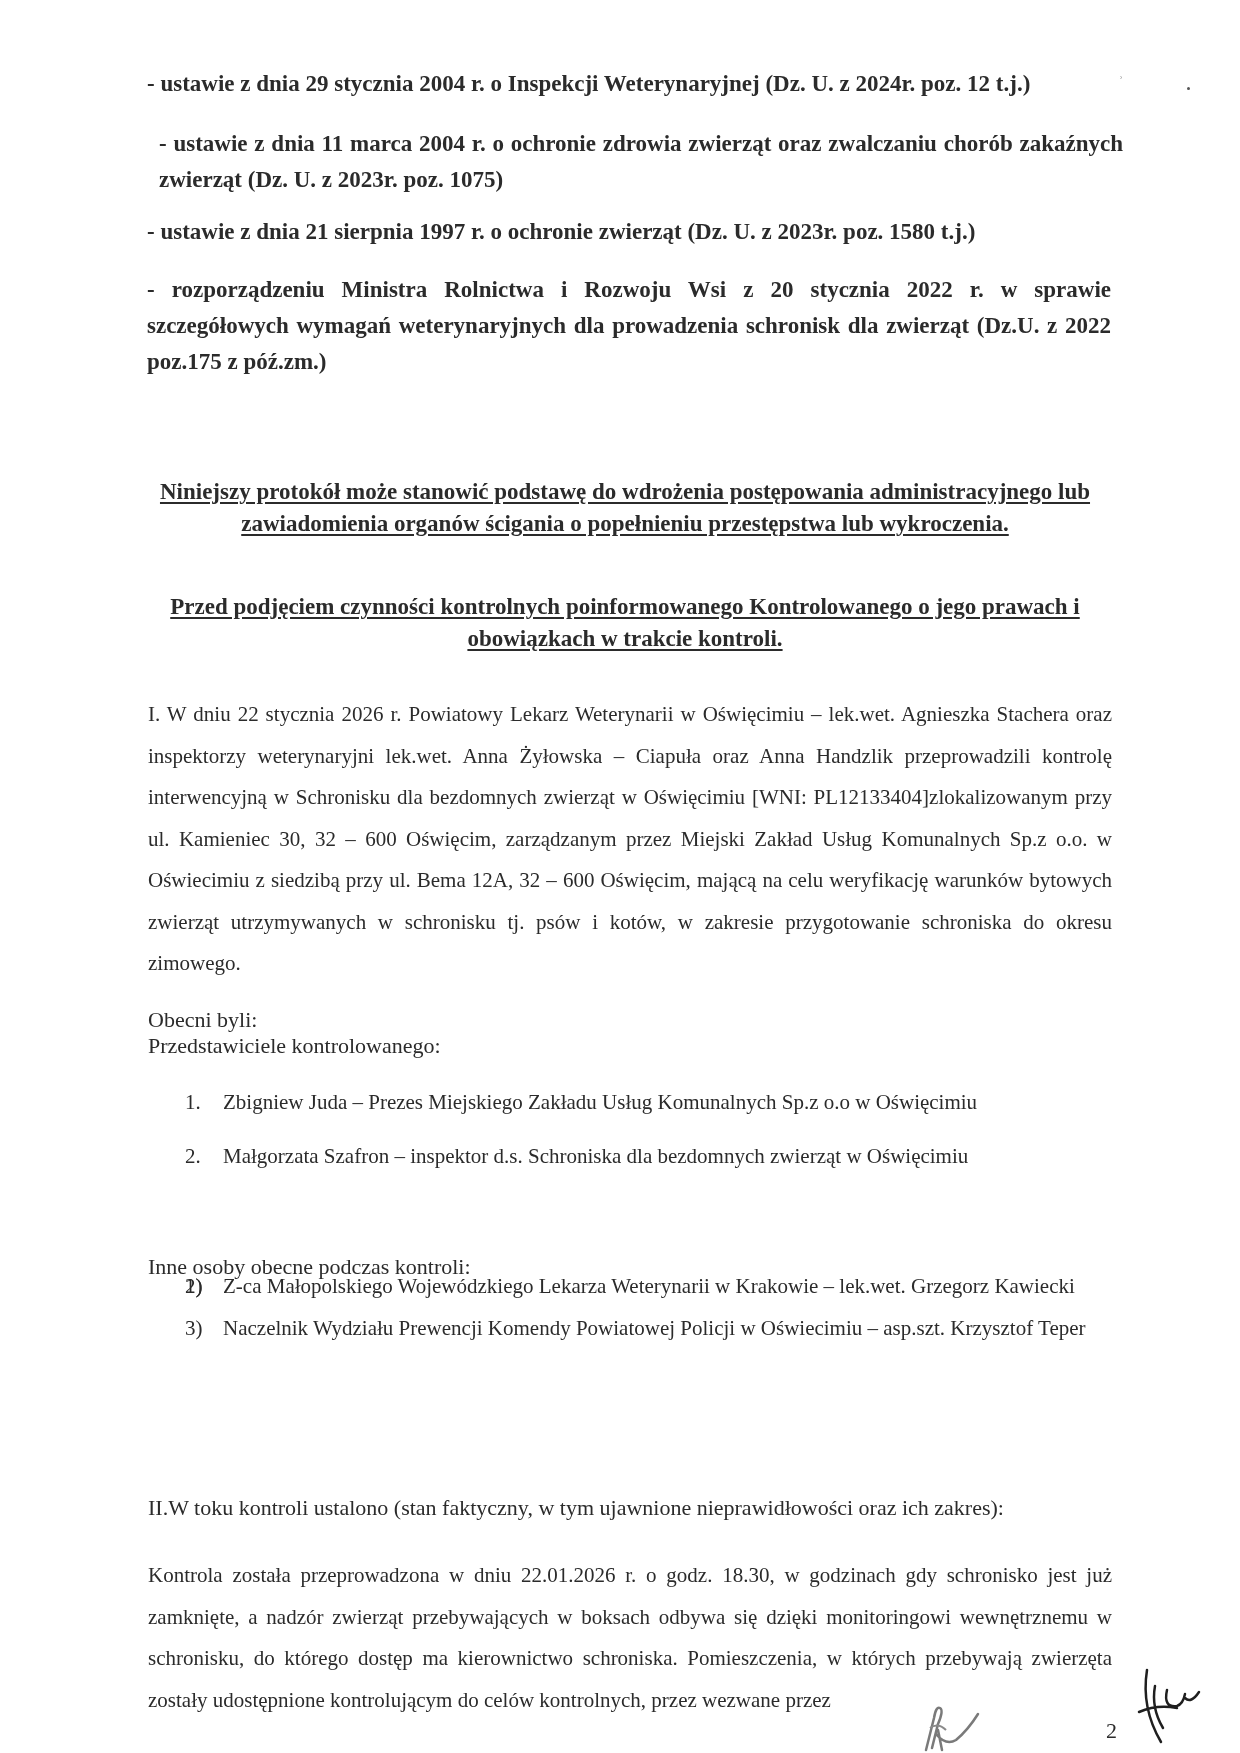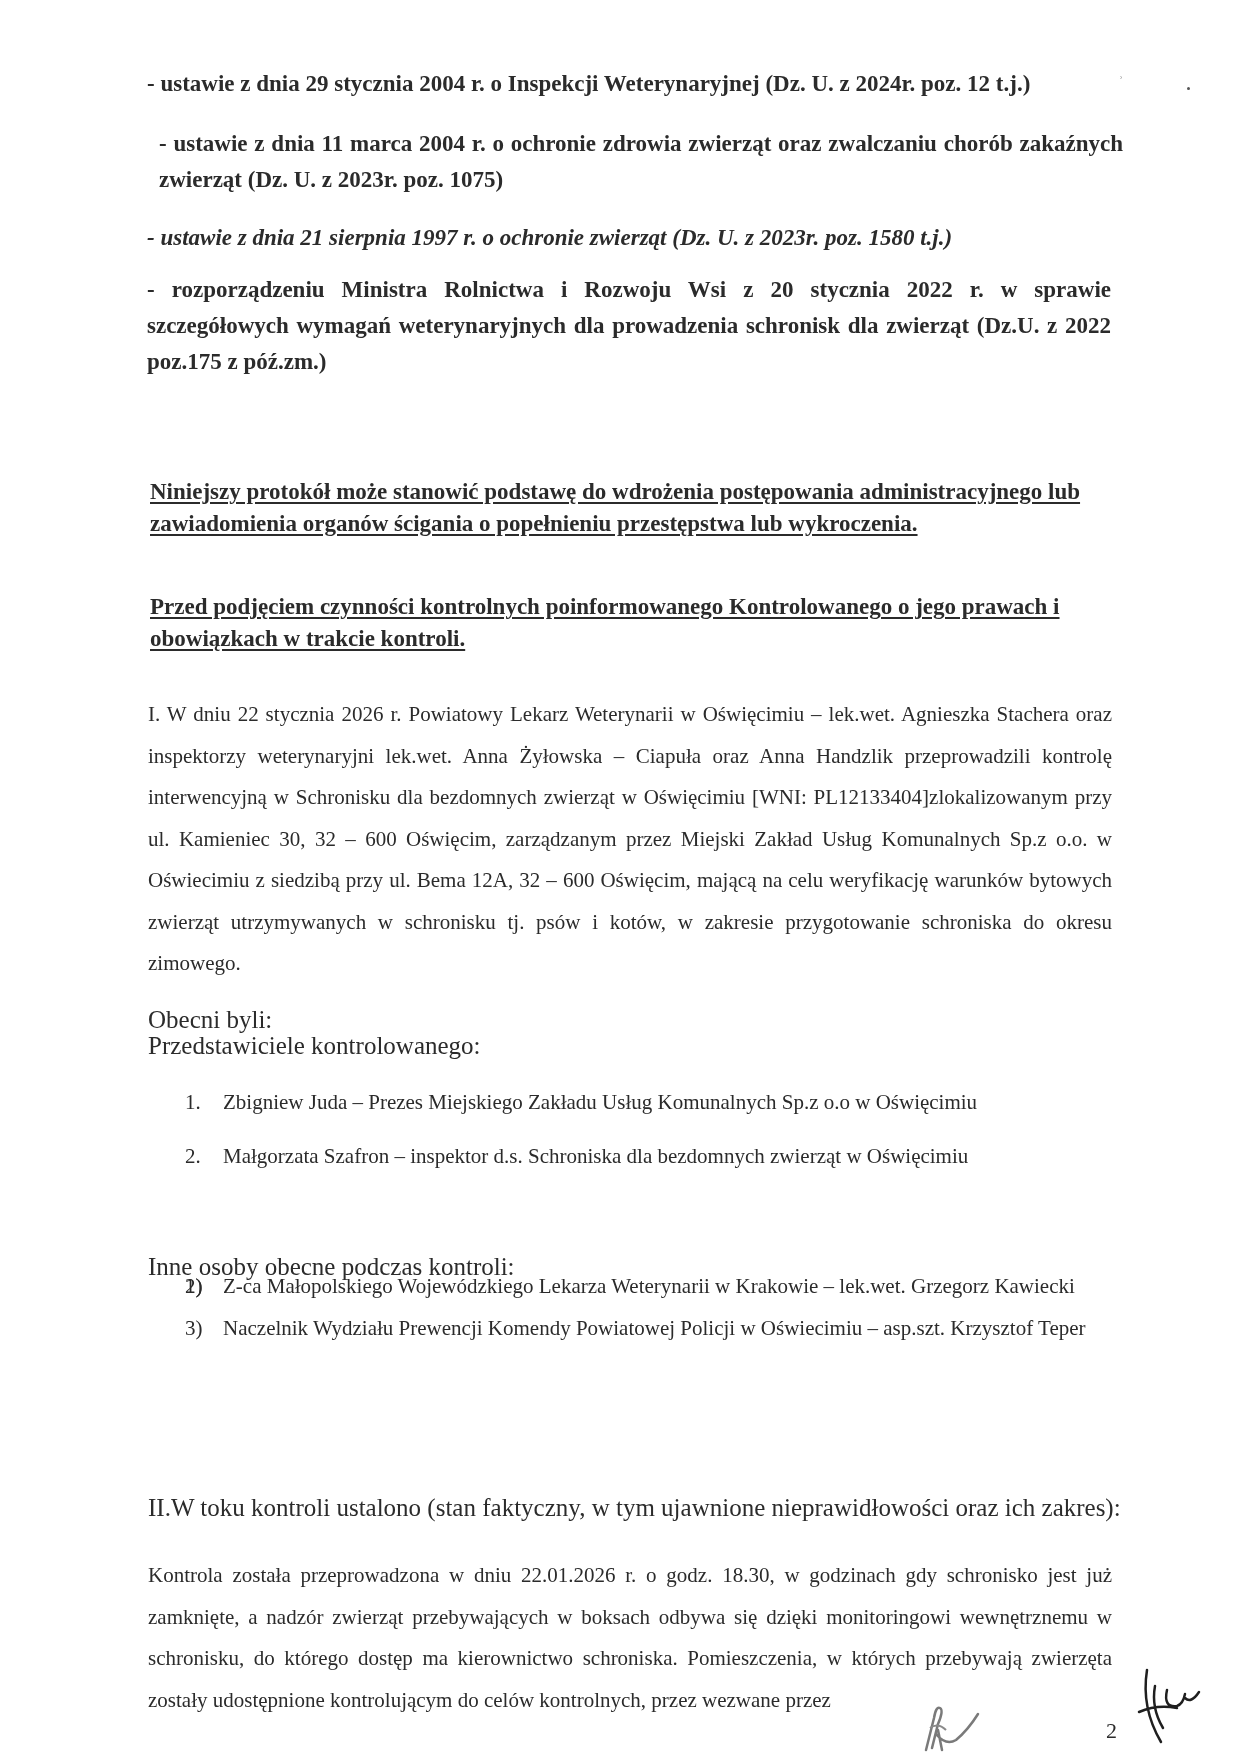--- a/index.html
+++ b/index.html
@@ -31,34 +31,34 @@
       text-align: justify;
     }
     .legal.single { text-align: left; white-space: nowrap; }
     .notice {
       font-weight: bold;
       font-size: 23px;
       line-height: 32px;
       text-decoration: underline;
       text-decoration-thickness: 2px;
       text-underline-offset: 3px;
-      text-align: left;
+      text-align: center;
       left: 150px;
       width: 950px;
     }
     .body-para {
       font-size: 21px;
       line-height: 41.5px;
       left: 148px;
       width: 964px;
       text-align: justify;
       text-align-last: left;
     }
     .body-line {
-      font-size: 25px;
+      font-size: 22px;
       line-height: 28px;
       left: 148px;
       white-space: nowrap;
     }
     .list {
       font-size: 21px;
       line-height: 41.5px;
       left: 185px;
       width: 928px;
       margin: 0;
@@ -90,21 +90,21 @@
 <body>
 
 <div class="page">
 
   <div class="abs legal single" style="top:66px;">- ustawie z dnia 29 stycznia 2004 r. o Inspekcji Weterynaryjnej (Dz. U. z 2024r. poz. 12 t.j.)</div>
   <span class="abs" style="left:1119px; top:68px; font-size:12px; color:#777;">˒</span>
   <div class="abs speck" style="left:1187px; top:87px;"></div>
 
   <div class="abs legal" style="top:126px;margin-left:12px;">- ustawie z dnia 11 marca 2004 r. o ochronie zdrowia zwierząt oraz zwalczaniu chorób zakaźnych zwierząt (Dz. U. z 2023r. poz. 1075)</div>
 
-  <div class="abs legal single" style="top:220px;font-style:italic;">- ustawie z dnia 21 sierpnia 1997 r. o ochronie zwierząt (Dz. U. z  2023r. poz. 1580 t.j.)</div>
+  <div class="abs legal single" style="top:214px;">- ustawie z dnia 21 sierpnia 1997 r. o ochronie zwierząt (Dz. U. z  2023r. poz. 1580 t.j.)</div>
 
   <div class="abs legal" style="top:272px;">- rozporządzeniu Ministra Rolnictwa i Rozwoju Wsi z 20 stycznia 2022 r. w sprawie szczegółowych wymagań weterynaryjnych dla prowadzenia schronisk dla zwierząt (Dz.U. z 2022 poz.175 z póź.zm.)</div>
 
   <div class="abs notice" style="top:476px;">Niniejszy protokół może stanowić  podstawę do wdrożenia postępowania administracyjnego lub zawiadomienia organów ścigania o popełnieniu przestępstwa lub wykroczenia.</div>
 
   <div class="abs notice" style="top:591px;">Przed podjęciem czynności kontrolnych poinformowanego Kontrolowanego o jego prawach i obowiązkach w trakcie kontroli.</div>
 
   <div class="abs body-para" style="top:694px;">I. W dniu 22 stycznia 2026 r. Powiatowy Lekarz Weterynarii w Oświęcimiu – lek.wet. Agnieszka Stachera oraz inspektorzy weterynaryjni lek.wet. Anna Żyłowska – Ciapuła oraz Anna Handzlik przeprowadzili kontrolę interwencyjną w Schronisku dla bezdomnych zwierząt w Oświęcimiu [WNI: PL12133404]zlokalizowanym przy ul. Kamieniec 30, 32 – 600 Oświęcim, zarządzanym przez Miejski Zakład Usług Komunalnych Sp.z o.o. w Oświecimiu z siedzibą przy ul. Bema 12A, 32 – 600 Oświęcim, mającą na celu weryfikację warunków bytowych zwierząt utrzymywanych w schronisku tj. psów i kotów, w zakresie przygotowanie schroniska do okresu zimowego.</div>
 
   <div class="abs body-line" style="top:1006px;">Obecni byli:</div>

